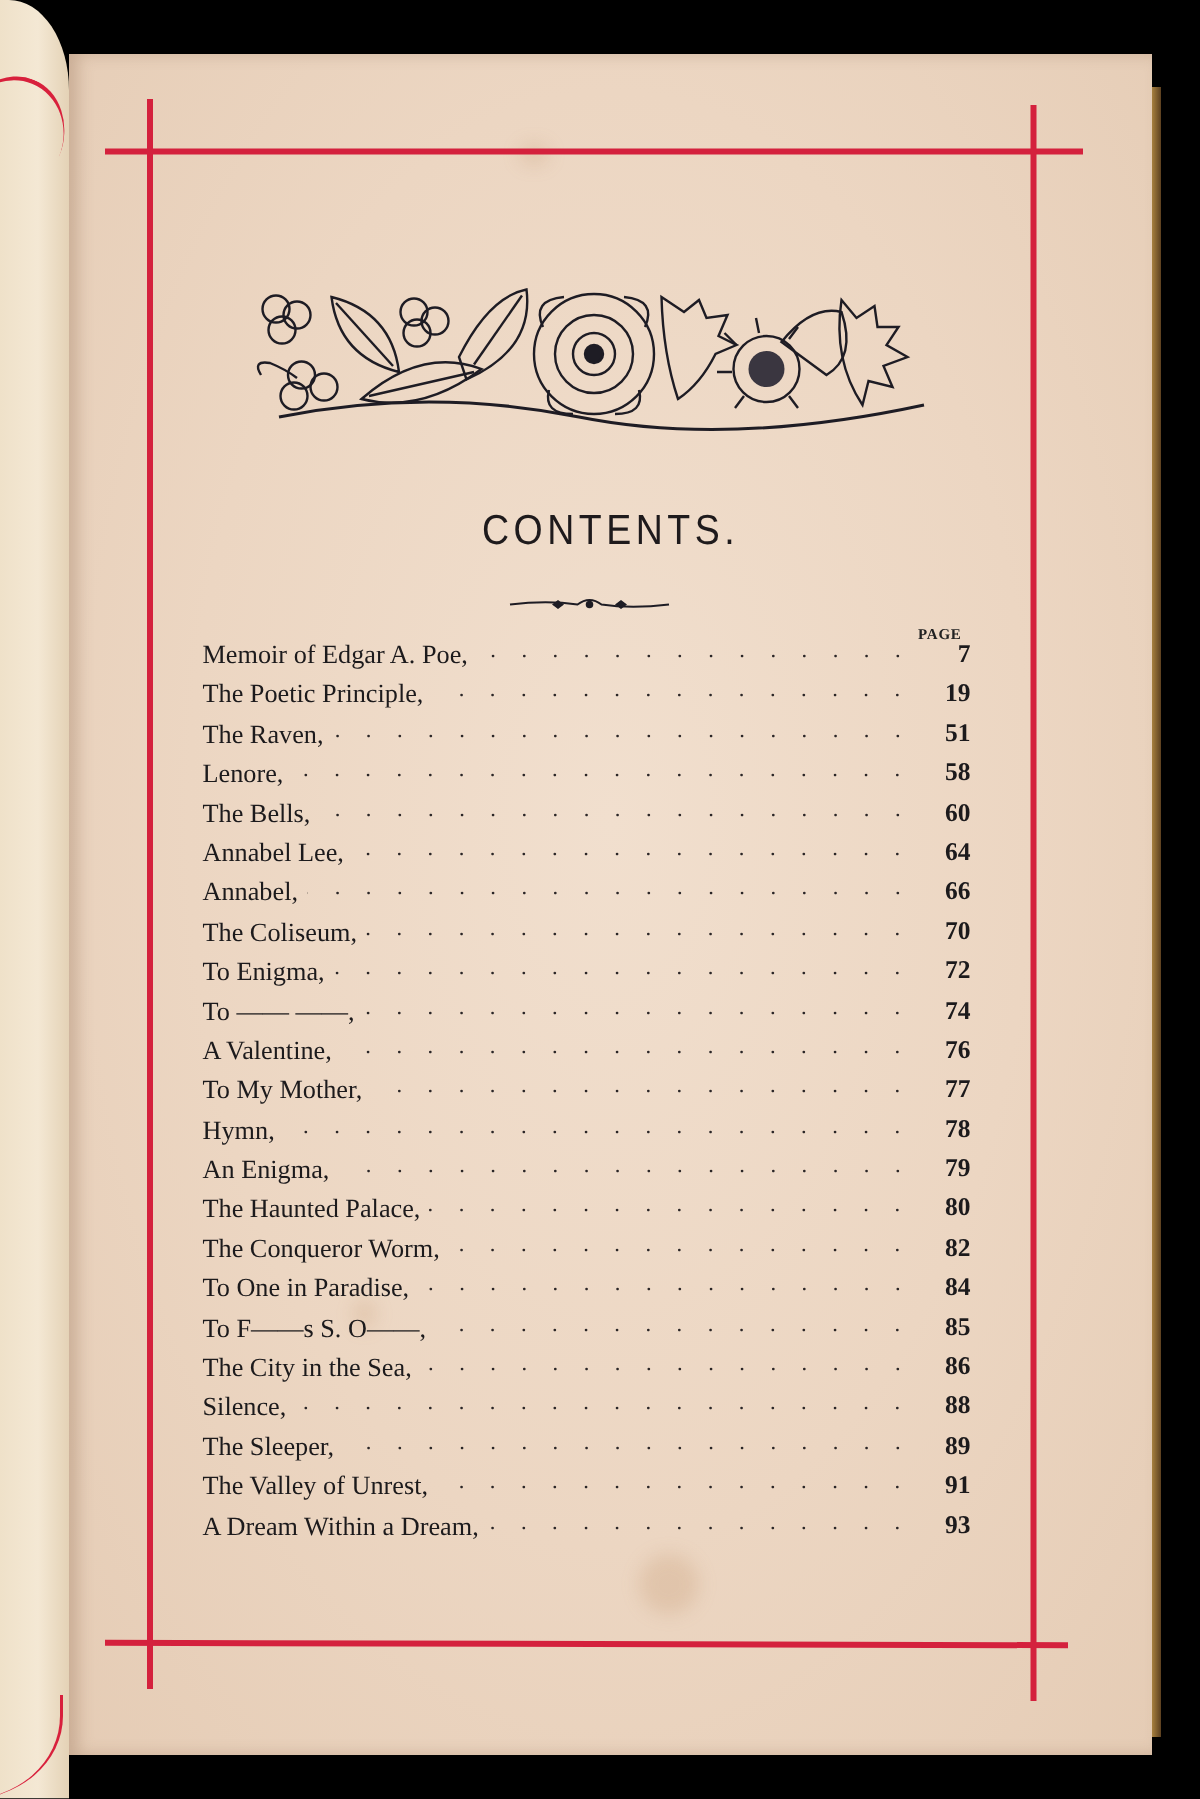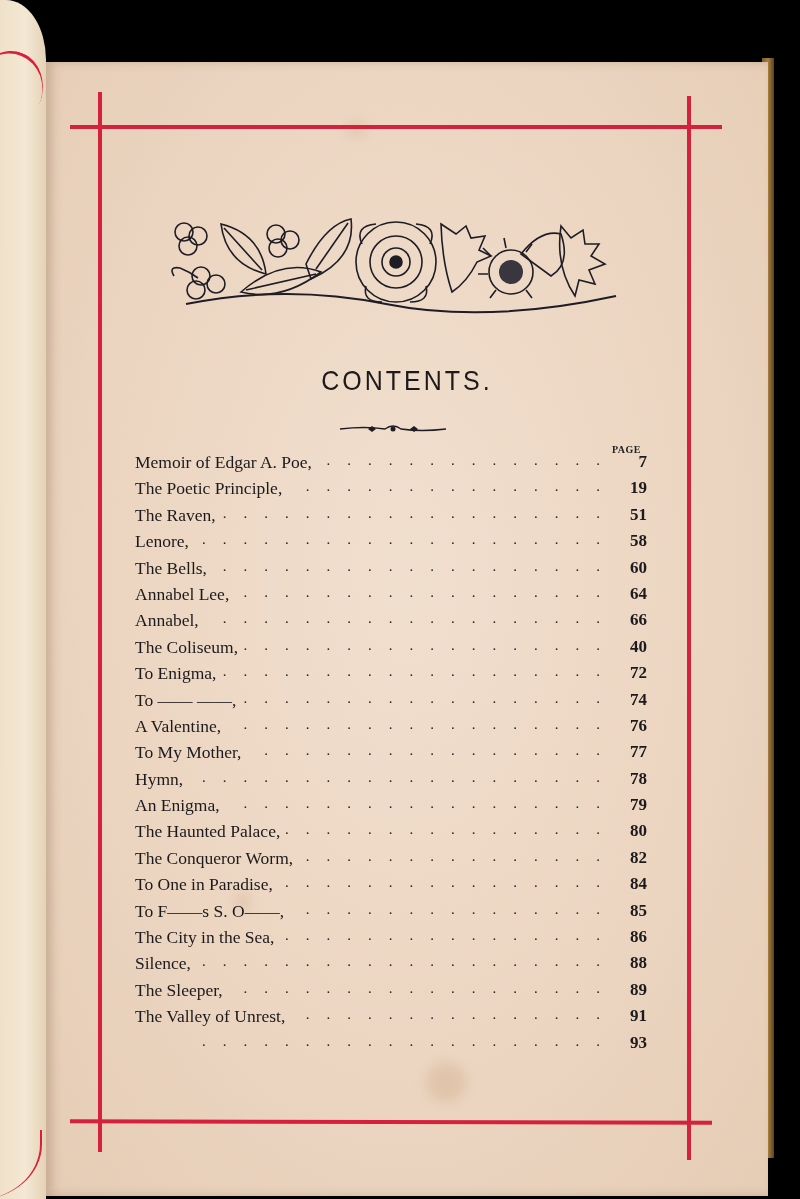--- a/index.html
+++ b/index.html
@@ -23,21 +23,21 @@
       position: absolute; left: -40px; top: 1130px; width: 80px; height: 70px;
       border-right: 2px solid #d8203c; border-radius: 0 0 80% 0;
     }
     
     .cover-edge {
       position: absolute; left: 762px; top: 58px; width: 12px; height: 1100px;
       background: linear-gradient(90deg, #7a5a2a, #a7803f 50%, #5c4020);
     }
     
     .page {
-      position: absolute; left: 46px; top: 62px; width: 722px; height: 1134px;
+      position: absolute; left: 46px; top: 36px; width: 722px; height: 1134px;
       background: radial-gradient(ellipse at 50% 45%, #f1dfce 0%, #ecd6c2 55%, #e5ccb5 100%);
       box-shadow: inset 6px 0 10px rgba(120,80,50,0.25);
     }
     .rule { position: absolute; background: #d4213d; }
     .rule.h-top { left: 24px; top: 63px; width: 652px; height: 4px; }
     .rule.h-bottom { left: 24px; top: 1058px; width: 642px; height: 4px; transform: rotate(0.15deg); }
     .rule.v-left { left: 52px; top: 30px; width: 4px; height: 1060px; }
     .rule.v-right { left: 641px; top: 34px; width: 4px; height: 1064px; }
 
     .ornament {
@@ -183,21 +183,21 @@
         <span class="page-num">64</span>
       </li>
       <li>
         <span class="entry-title">Annabel,</span>
         <span class="leader">....................</span>
         <span class="page-num">66</span>
       </li>
       <li>
         <span class="entry-title">The Coliseum,</span>
         <span class="leader">....................</span>
-        <span class="page-num">40</span>
+        <span class="page-num">70</span>
       </li>
       <li>
         <span class="entry-title">To Enigma,</span>
         <span class="leader">....................</span>
         <span class="page-num">72</span>
       </li>
       <li>
         <span class="entry-title">To —— ——,</span>
         <span class="leader">....................</span>
         <span class="page-num">74</span>
@@ -256,17 +256,18 @@
         <span class="entry-title">The Sleeper,</span>
         <span class="leader">....................</span>
         <span class="page-num">89</span>
       </li>
       <li>
         <span class="entry-title">The Valley of Unrest,</span>
         <span class="leader">....................</span>
         <span class="page-num">91</span>
       </li>
       <li>
+        <span class="entry-title">A Dream Within a Dream,</span>
         <span class="leader">....................</span>
         <span class="page-num">93</span>
       </li>
     </ul>
 </div>
 
 </body></html>

